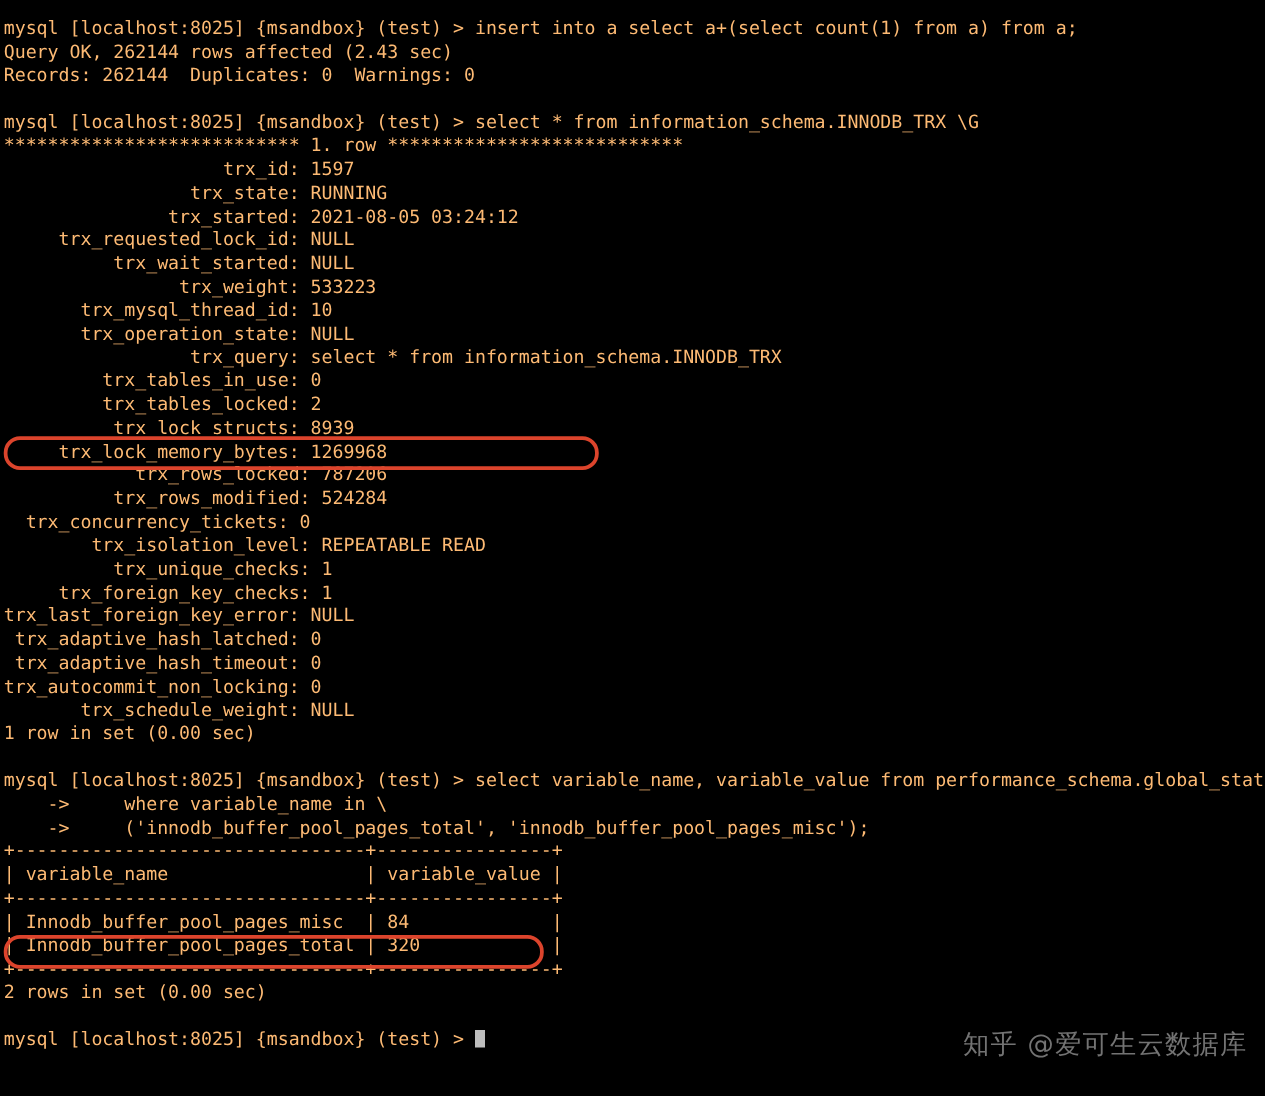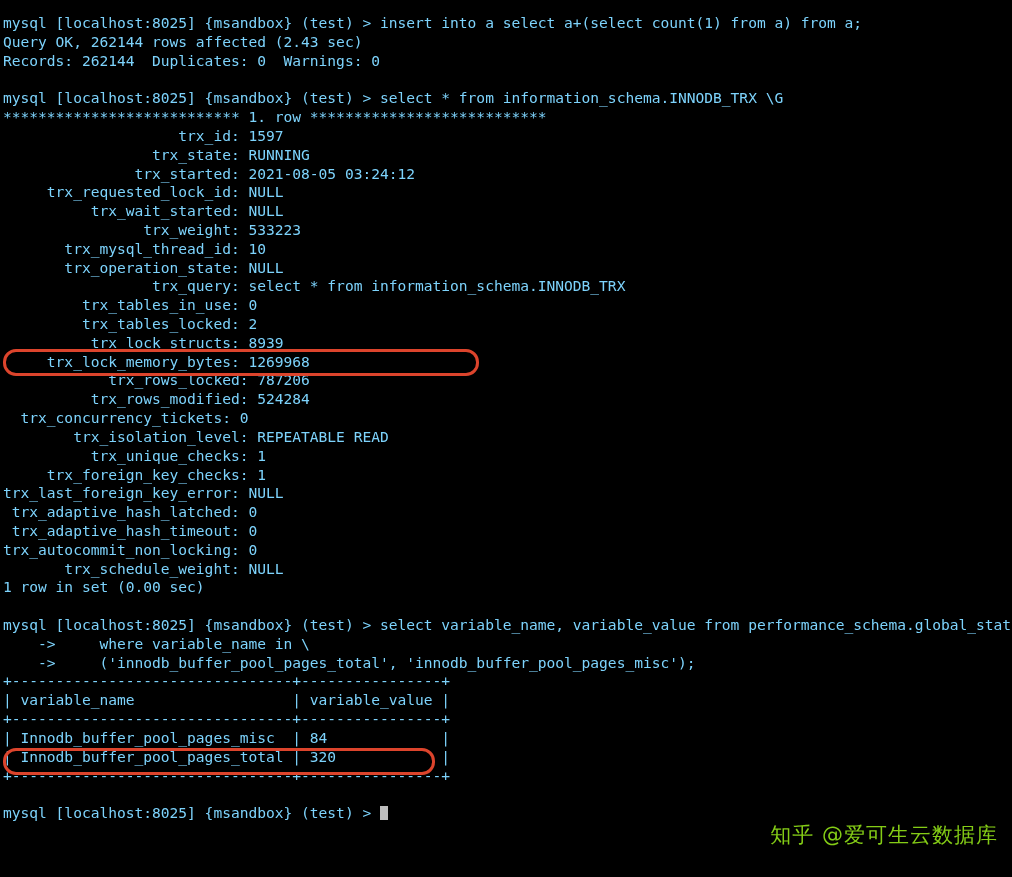--- a/index.html
+++ b/index.html
@@ -24,21 +24,21 @@
     font-size: 14.6px;
     line-height: 18.82px;
     padding-top: 14px;
     padding-left: 3px;
     box-sizing: border-box;
   }
   .line {
     white-space: pre;
     height: 18.82px;
     letter-spacing: -0.02px;
-    color: #7dd3fc;
+    color: #fdba74;
   }
   .line.blank {
     color: transparent;
   }
   .cursor {
     display: inline-block;
     width: 8.35px;
     height: 14px;
     background: #bdbdbd;
     vertical-align: -2px;
@@ -61,21 +61,21 @@
     top: 748px;
     width: 432px;
     height: 27px;
   }
   #watermark {
     position: absolute;
     right: 14px;
     bottom: 32px;
     font-family: "DejaVu Sans", "Liberation Sans", sans-serif;
     font-size: 21px;
-    color: #84cc16;
+    color: #737373;
     letter-spacing: 1px;
     white-space: pre;
   }
 </style>
 </head>
 <body>
 
 <div id="terminal">
 
   <div class="line">mysql [localhost:8025] {msandbox} (test) &gt; insert into a select a+(select count(1) from a) from a;</div>
@@ -112,20 +112,21 @@
   <div class="line blank"></div>
   <div class="line">mysql [localhost:8025] {msandbox} (test) &gt; select variable_name, variable_value from performance_schema.global_status \</div>
   <div class="line">    -&gt;     where variable_name in \</div>
   <div class="line">    -&gt;     ('innodb_buffer_pool_pages_total', 'innodb_buffer_pool_pages_misc');</div>
   <div class="line">+--------------------------------+----------------+</div>
   <div class="line">| variable_name                  | variable_value |</div>
   <div class="line">+--------------------------------+----------------+</div>
   <div class="line">| Innodb_buffer_pool_pages_misc  | 84             |</div>
   <div class="line">| Innodb_buffer_pool_pages_total | 320            |</div>
   <div class="line">+--------------------------------+----------------+</div>
+  <div class="line">2 rows in set (0.00 sec)</div>
   <div class="line blank"></div>
   <div class="line"><span>mysql [localhost:8025] {msandbox} (test) &gt; </span><span class="cursor"></span></div>
 
   <div class="highlight-box" id="hl-lock-memory"></div>
   <div class="highlight-box" id="hl-pages-misc"></div>
 
   <div id="watermark">知乎 @爱可生云数据库</div>
 </div>
 
 </body></html>

